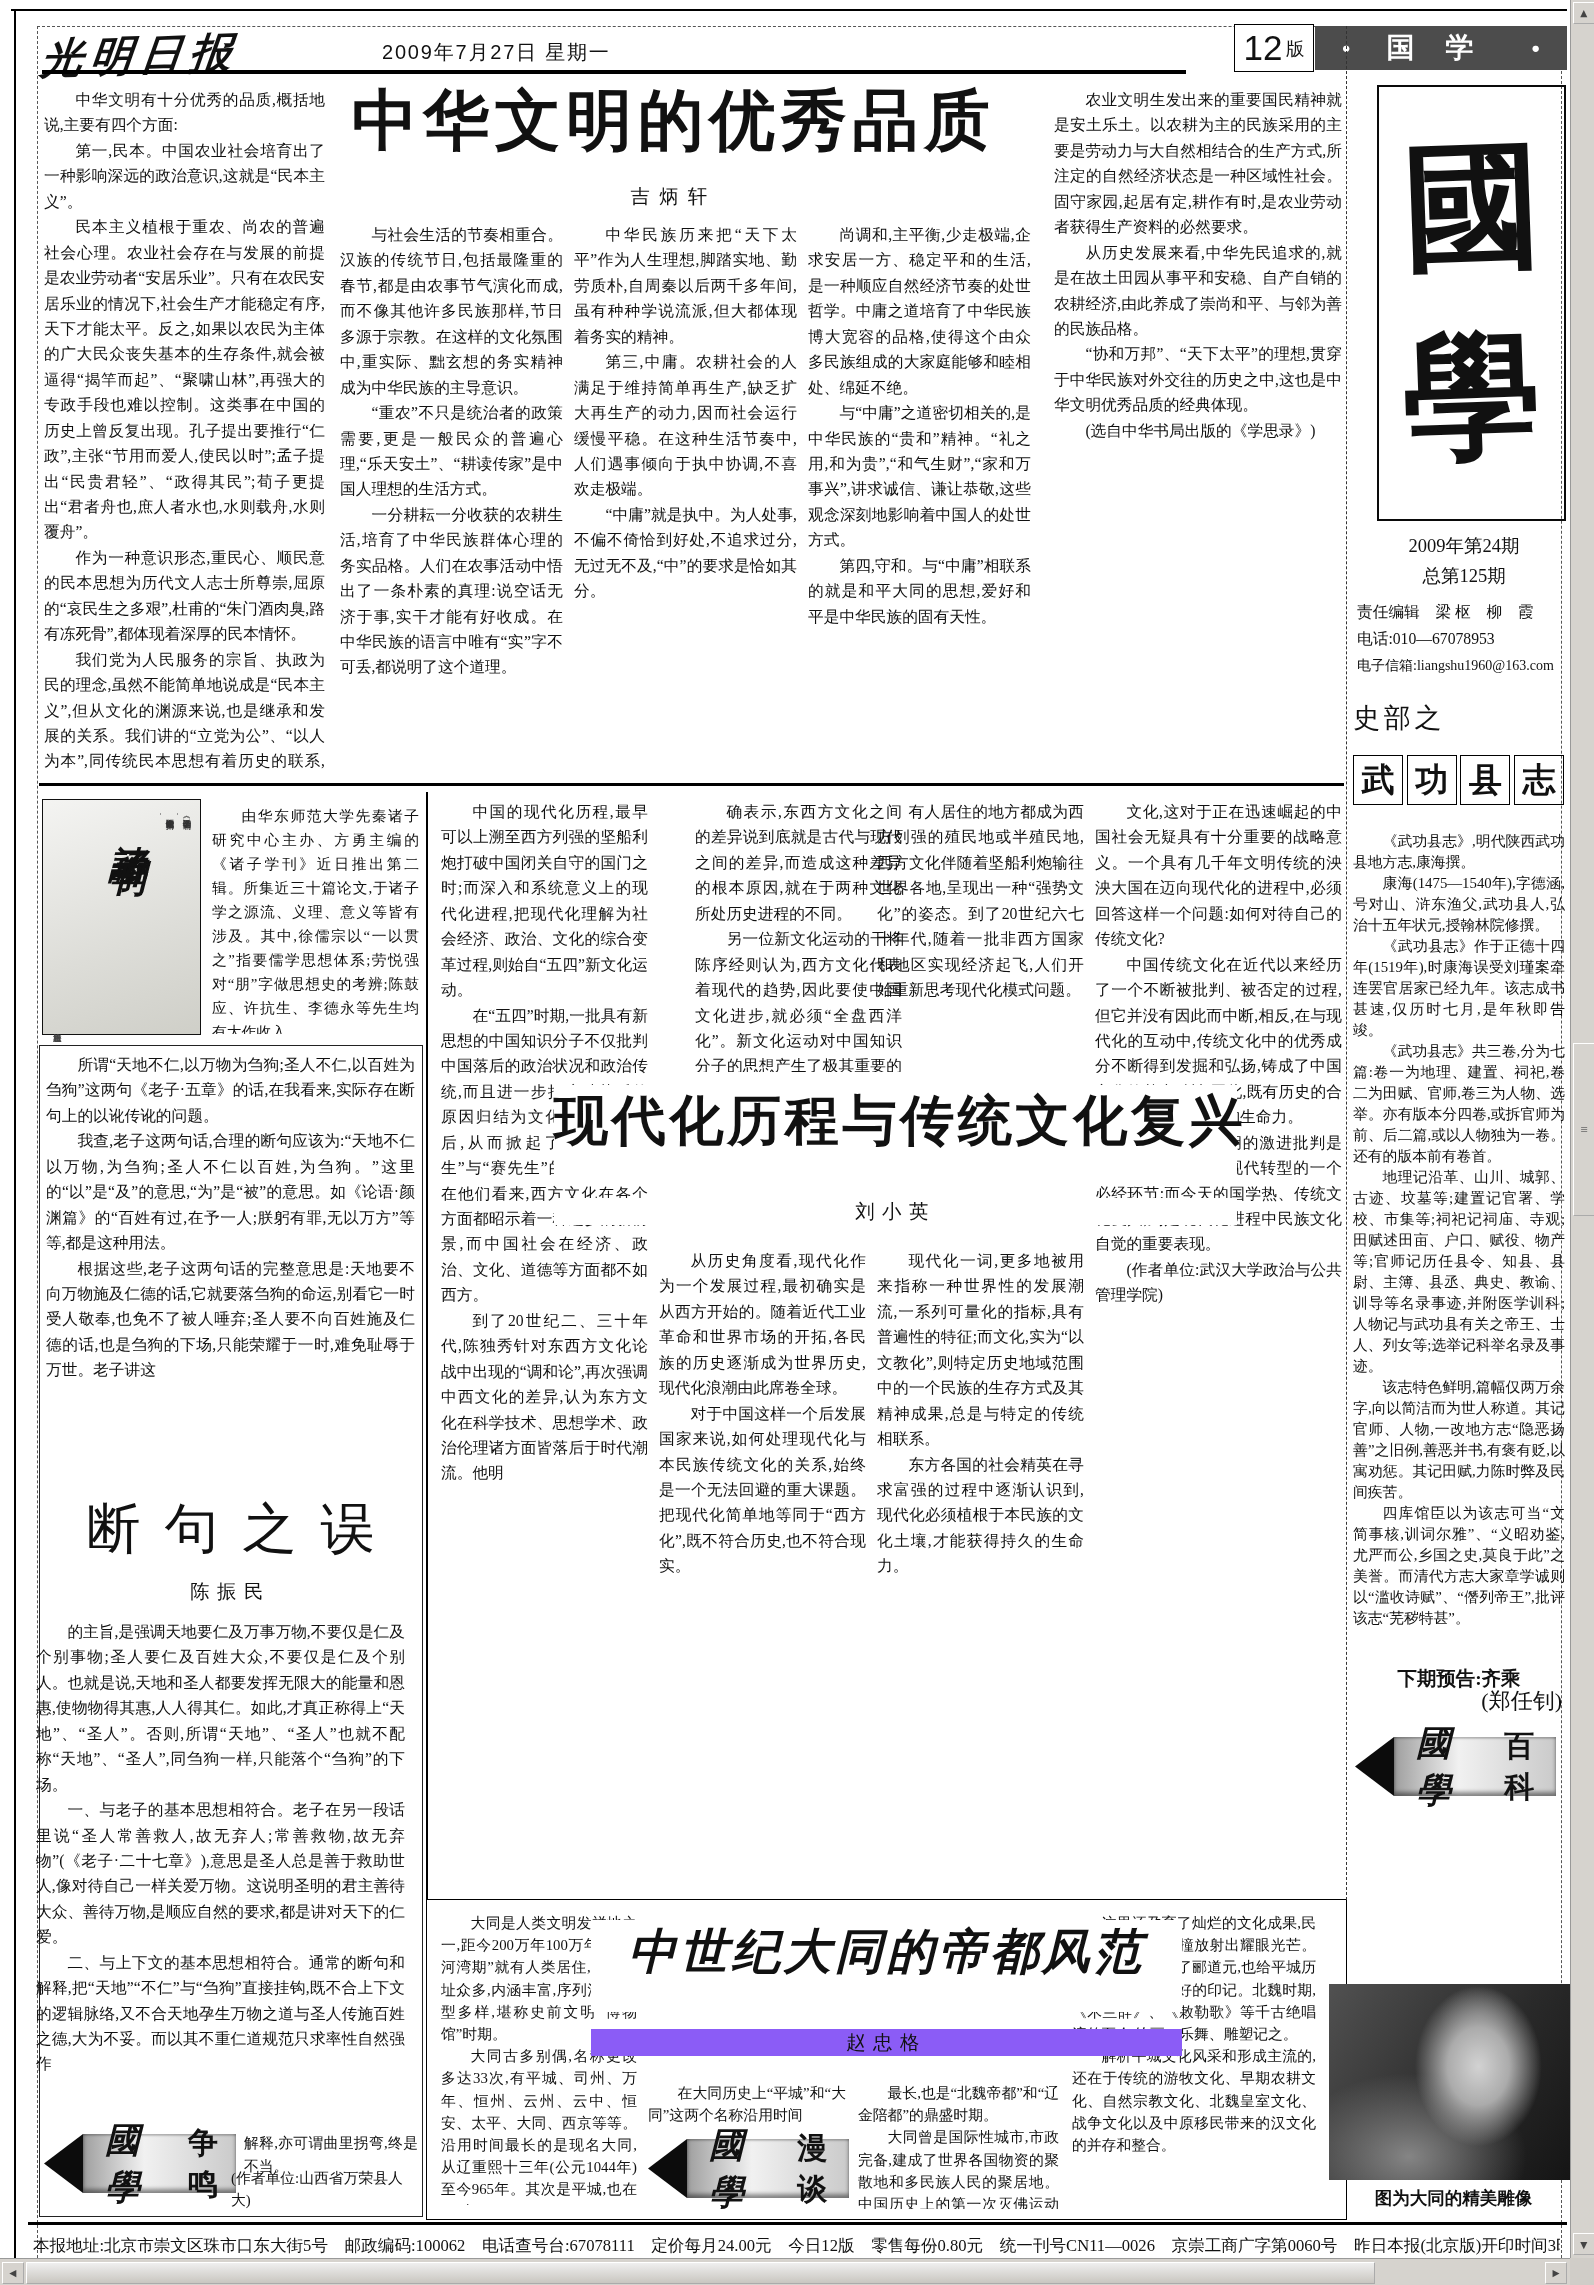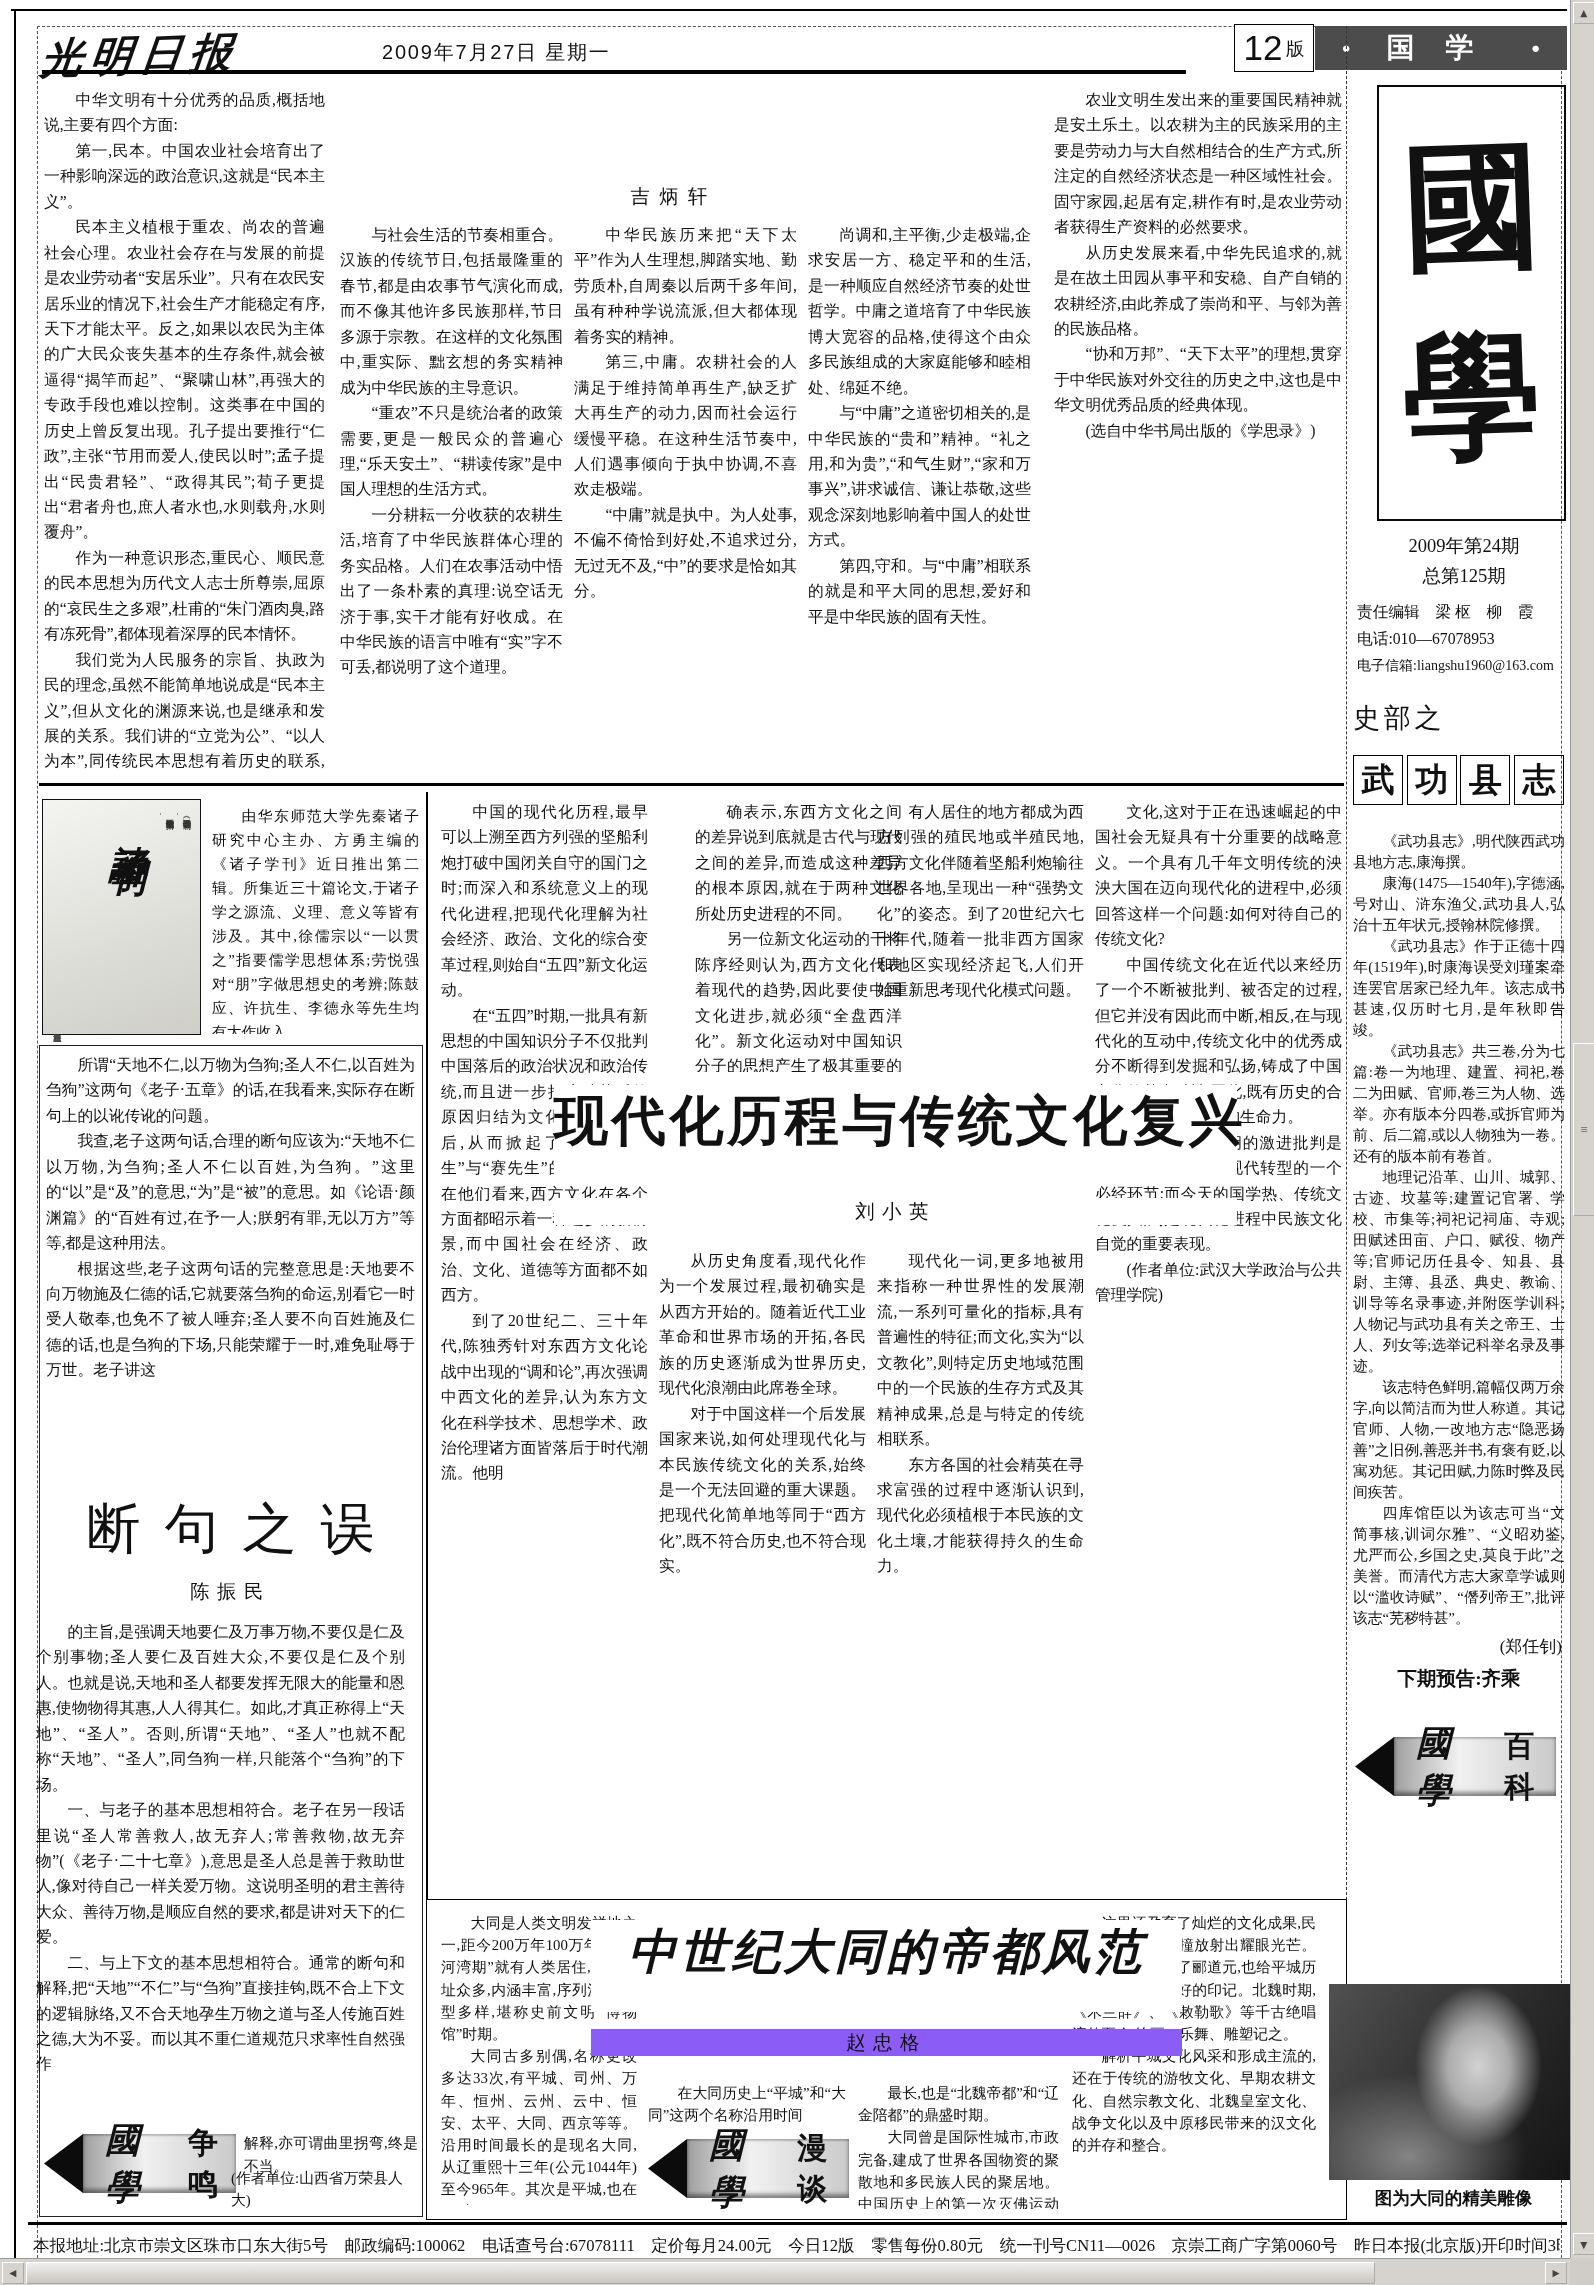--- a/index.html
+++ b/index.html
@@ -96,21 +96,21 @@
   #sb-issue2{left:1366px;top:563px;width:196px;text-align:center;font-size:18.5px;}
   #sb-editor{left:1357px;top:602px;width:210px;font-size:15.7px;}
   #sb-phone{left:1357px;top:629px;width:210px;font-size:15.7px;}
   #sb-email{left:1357px;top:657px;width:210px;font-size:14px;}
   #sb-series{left:1353px;top:700px;width:148px;font-size:27px;letter-spacing:3.7px;}
   #sb-boxtitle{left:1353px;top:755px;width:214px;display:flex;gap:3.7px;}
   #sb-boxtitle span{width:48px;height:48px;border:1.8px solid #000;display:inline-flex;align-items:center;justify-content:center;
                     font-size:33px;font-weight:bold;}
   #sb-body{left:1353px;top:831px;width:212px;height:799px;font-size:14.8px;line-height:1.42;text-align:justify;overflow:hidden;}
   #sb-body p{margin:0;text-indent:2em;}
-  #sb-byline{left:1353px;top:1635px;width:209px;text-align:right;font-size:17px;}
+  #sb-byline{left:1353px;top:1686px;width:209px;text-align:right;font-size:22px;}
   #sb-next{left:1353px;top:1665px;width:212px;text-align:center;font-size:19.4px;font-weight:bold;}
   
   #photo{left:1329px;top:1984px;width:249px;height:196px;
     background:
       radial-gradient(88px 111px at 60% 42%, #d8d2c6 0%, #b3aa9c 35%, rgba(60,55,48,0) 72%),
       radial-gradient(55px 46px at 60% 16%, #57504a 0%, rgba(0,0,0,0) 70%),
       radial-gradient(157px 111px at 32% 88%, #8d8478 0%, rgba(0,0,0,0) 75%),
       linear-gradient(125deg,#55504a,#2e2a25 55%,#17130f);
     filter:grayscale(1);}
   #photo-cap{left:1329px;top:2186px;width:249px;text-align:center;font-size:17.5px;font-weight:bold;}
@@ -147,20 +147,21 @@
   <div class="abs" id="pagebox">
     <span class="num">12</span>
     <span class="unit">版</span>
   </div>
   <div class="abs" id="sectionbar">
     <span class="dot">●</span>
     <span class="name">国学</span>
     <span class="dot">●</span>
   </div>
 
+  <div class="abs" id="ta-title">中华文明的优秀品质</div>
   <div class="abs" id="ta-author">吉炳轩</div>
   <div class="abs txt" id="ta-c1">
       <p>中华文明有十分优秀的品质,概括地说,主要有四个方面:</p>
       <p>第一,民本。中国农业社会培育出了一种影响深远的政治意识,这就是“民本主义”。</p>
       <p>民本主义植根于重农、尚农的普遍社会心理。农业社会存在与发展的前提是农业劳动者“安居乐业”。只有在农民安居乐业的情况下,社会生产才能稳定有序,天下才能太平。反之,如果以农民为主体的广大民众丧失基本的生存条件,就会被逼得“揭竿而起”、“聚啸山林”,再强大的专政手段也难以控制。这类事在中国的历史上曾反复出现。孔子提出要推行“仁政”,主张“节用而爱人,使民以时”;孟子提出“民贵君轻”、“政得其民”;荀子更提出“君者舟也,庶人者水也,水则载舟,水则覆舟”。</p>
       <p>作为一种意识形态,重民心、顺民意的民本思想为历代文人志士所尊崇,屈原的“哀民生之多艰”,杜甫的“朱门酒肉臭,路有冻死骨”,都体现着深厚的民本情怀。</p>
       <p>我们党为人民服务的宗旨、执政为民的理念,虽然不能简单地说成是“民本主义”,但从文化的渊源来说,也是继承和发展的关系。我们讲的“立党为公”、“以人为本”,同传统民本思想有着历史的联系,又有本质的升华和超越。</p>
     </div>
   <div class="abs txt" id="ta-c2">
       <p>与社会生活的节奏相重合。汉族的传统节日,包括最隆重的春节,都是由农事节气演化而成,而不像其他许多民族那样,节日多源于宗教。在这样的文化氛围中,重实际、黜玄想的务实精神成为中华民族的主导意识。</p>

